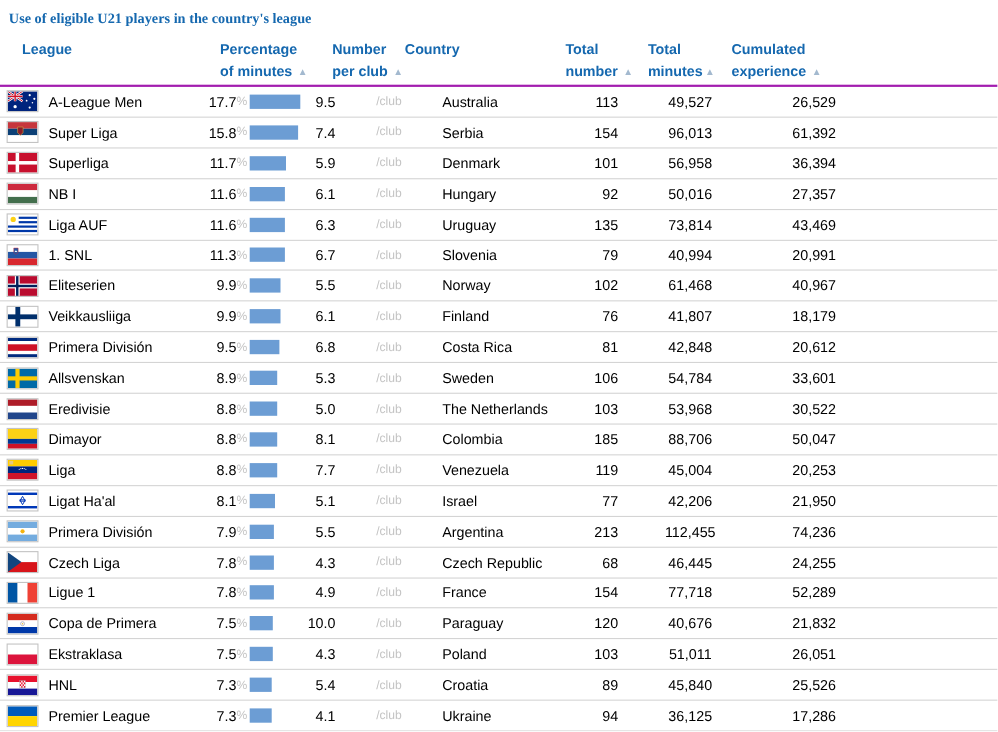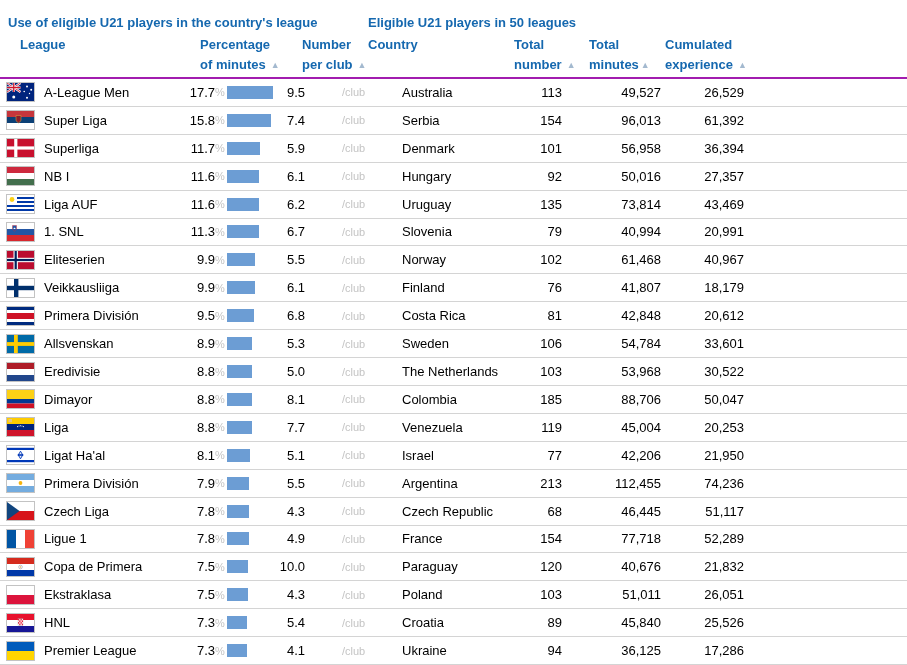--- a/index.html
+++ b/index.html
@@ -1,20 +1,20 @@
 <!DOCTYPE html>
 <html><head>
 <meta charset="utf-8">
 <style>
   html,body{margin:0;padding:0;background:#fff;}
   #app{
     position:relative;width:907px;height:665px;overflow:hidden;background:#fff;
     font-family:"Liberation Sans","DejaVu Sans",sans-serif;font-size:13px;color:#000;
   }
-  .title{position:absolute;top:15px;font-weight:bold;color:#1568af;white-space:nowrap;}
+  .title{position:absolute;top:9px;font-weight:bold;color:#1568af;white-space:nowrap;font-family:Liberation Serif, serif;}
   #title-left{left:8px;}
   #title-right{left:368px;}
   .hdr{position:absolute;top:35px;font-weight:bold;color:#1568af;line-height:20px;white-space:nowrap;cursor:pointer;padding-left:12px;}
   .hdr .tri{font-size:9px;color:#a3b9cf;margin-left:5px;vertical-align:1px;}
   .h-league{left:8px;}
   .h-pct{left:188px;}
   .h-club{left:290px;}
   .h-country{left:356px;}
   .h-totnum{left:502px;}
   .h-totmin{left:577px;}
@@ -35,30 +35,29 @@
   .flag svg{display:block;}
   .c-league{width:140px;padding-left:4px;box-sizing:border-box;overflow:hidden;}
   .c-pctnum{width:35px;text-align:right;}
   .c-pctbar{width:58px;display:flex;align-items:center;}
   .unit{font-size:11px;color:#c4c4c4;}
   .bar{display:inline-block;height:13px;background:#6c9dd4;margin-left:2px;}
   .c-clubnum{width:32px;text-align:right;}
   .c-clubunit{width:63px;padding-left:3px;box-sizing:border-box;margin-left:34px;}
   .c-country{width:122px;overflow:hidden;}
   .c-totnum{width:38px;text-align:right;}
-  .c-totmin{width:99px;text-align:right;}
+  .c-totmin{width:99px;text-align:center;margin-left:16px;}
   .c-cumexp{width:83px;text-align:right;}
 </style>
 </head>
 <body>
 
 <div id="app">
 
   <div class="title" id="title-left">Use of eligible U21 players in the country's league</div>
-  <div class="title" id="title-right">Eligible U21 players in 50 leagues</div>
 
   <div class="hdr h-league">
     <div>League</div>
   </div>
   <div class="hdr h-pct">
     <div>Percentage</div>
     <div><span>of minutes</span><span class="tri">▲</span></div>
   </div>
   <div class="hdr h-club">
     <div>Number</div>
@@ -201,21 +200,21 @@
               <circle cx="5" cy="4.5" r="2.4" fill="#fcd116"></circle>
             </svg>
           </span>
         </div>
     <div class="c c-league">Liga AUF</div>
     <div class="c c-pctnum">11.6</div>
     <div class="c c-pctbar">
       <span class="unit">%</span>
       <span class="bar" style="width: 32.7px;"></span>
     </div>
-    <div class="c c-clubnum">6.2</div>
+    <div class="c c-clubnum">6.3</div>
     <div class="c c-clubunit unit">/club</div>
     <div class="c c-country">Uruguay</div>
     <div class="c c-totnum">135</div>
     <div class="c c-totmin">73,814</div>
     <div class="c c-cumexp">43,469</div>
   </div>
 
   <div class="row">
     <div class="c c-flag">
           <span class="flag">
@@ -484,21 +483,21 @@
     <div class="c c-pctnum">7.8</div>
     <div class="c c-pctbar">
       <span class="unit">%</span>
       <span class="bar" style="width: 22px;"></span>
     </div>
     <div class="c c-clubnum">4.3</div>
     <div class="c c-clubunit unit">/club</div>
     <div class="c c-country">Czech Republic</div>
     <div class="c c-totnum">68</div>
     <div class="c c-totmin">46,445</div>
-    <div class="c c-cumexp">51,117</div>
+    <div class="c c-cumexp">24,255</div>
   </div>
 
   <div class="row">
     <div class="c c-flag">
           <span class="flag">
             <svg viewBox="0 0 27 18" width="27" height="18" preserveAspectRatio="none">
               <rect x="0" y="0" width="9" height="18" fill="#0055a4"></rect>
               <rect x="9" y="0" width="9" height="18" fill="#fff"></rect>
               <rect x="18" y="0" width="9" height="18" fill="#ef4135"></rect>
             </svg>

